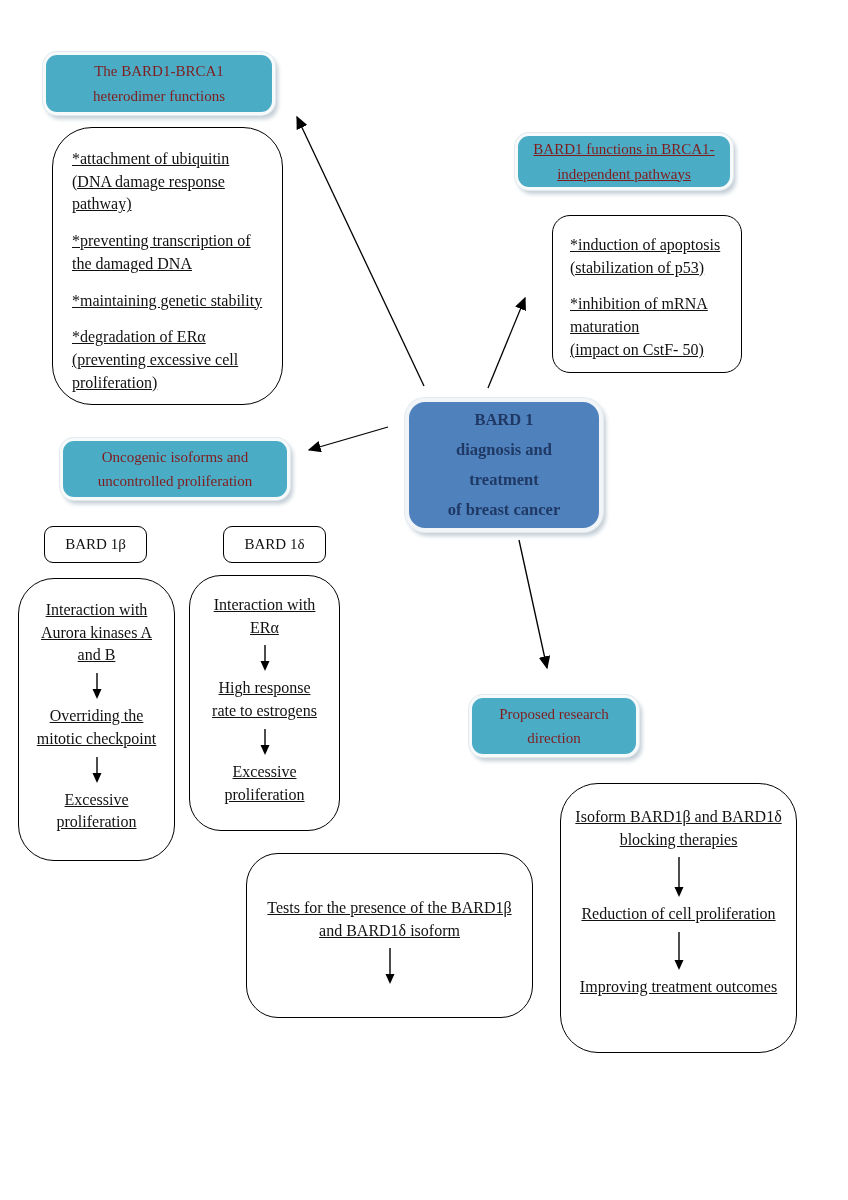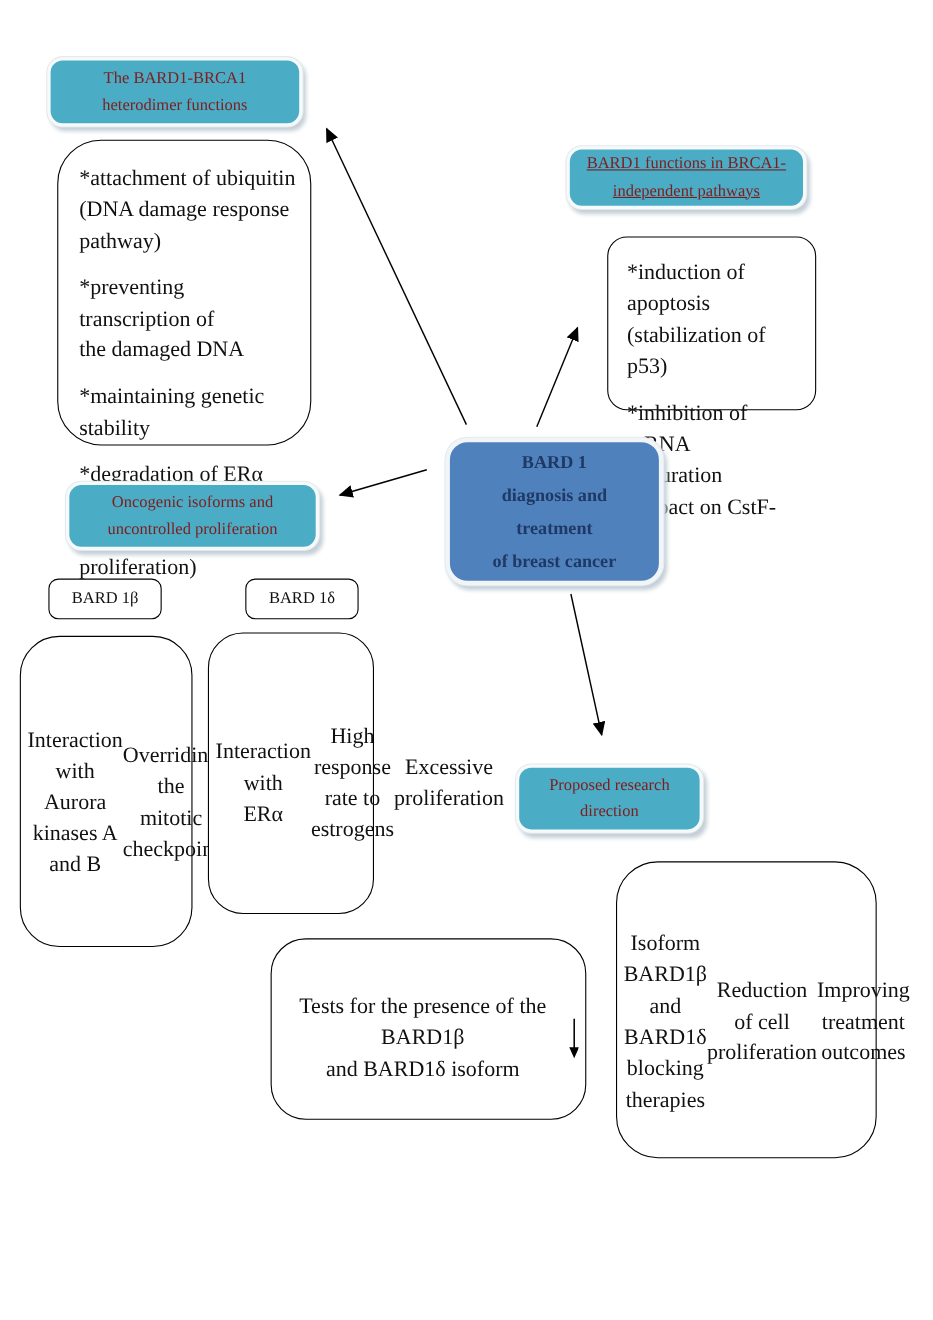--- a/index.html
+++ b/index.html
@@ -41,25 +41,25 @@
     color:var(--center-text);
     font-weight:bold;
     font-size:16.5px;line-height:1.82;
   }
   
   .panel{
     position:absolute;
     background:#fff;
     border:1.5px solid #000;
     box-sizing:border-box;
-    font-size:20px;line-height:1.42;
+    font-size:16px;line-height:1.42;text-decoration:underline;
   }
   .panel p{margin:0 0 14px 0;}
   .flow{
-    display:flex;align-items:center;
+    display:flex;flex-direction:column;align-items:center;
     text-align:center;
   }
   .flow .step{display:block;}
   .smallbox{
     position:absolute;
     background:#fff;
     border:1.5px solid #000;
     border-radius:9px;
     box-sizing:border-box;
     display:flex;align-items:center;justify-content:center;

